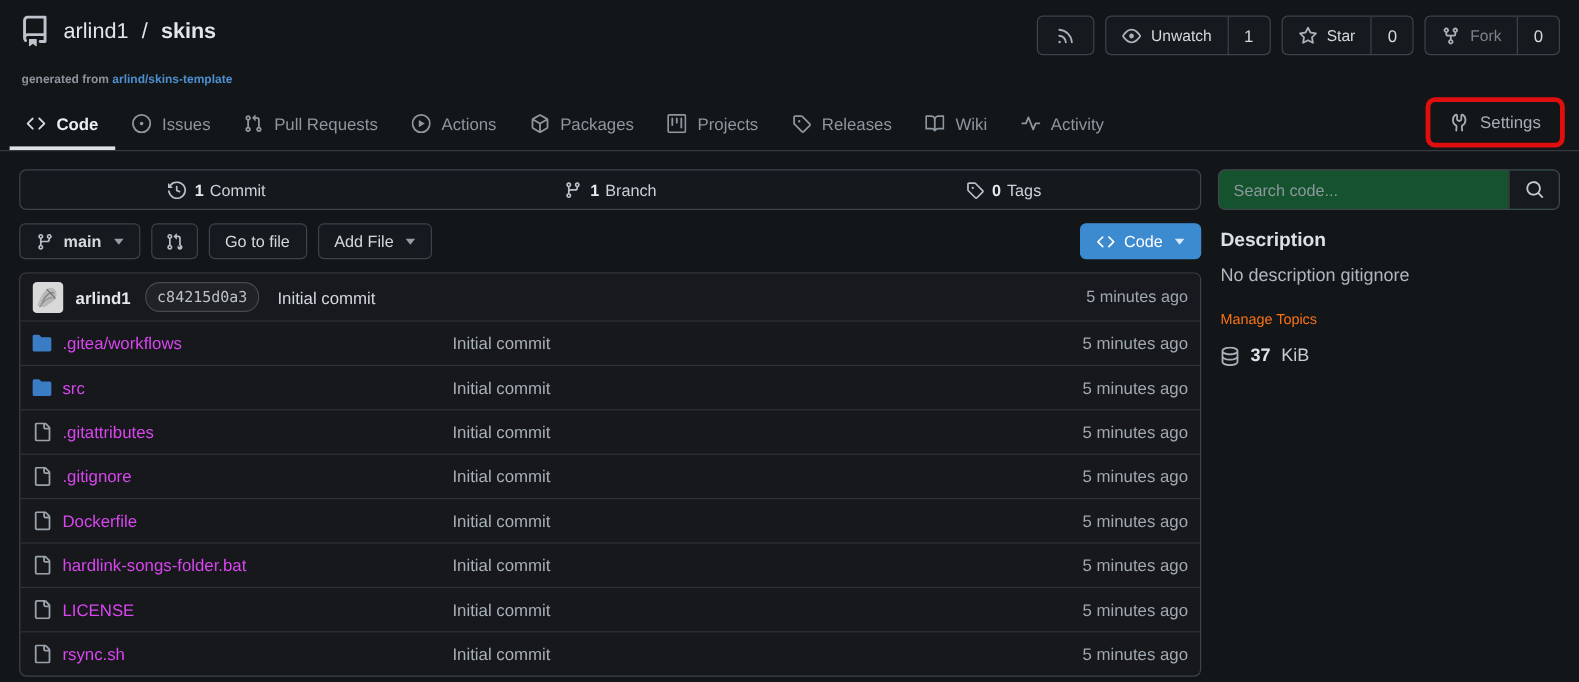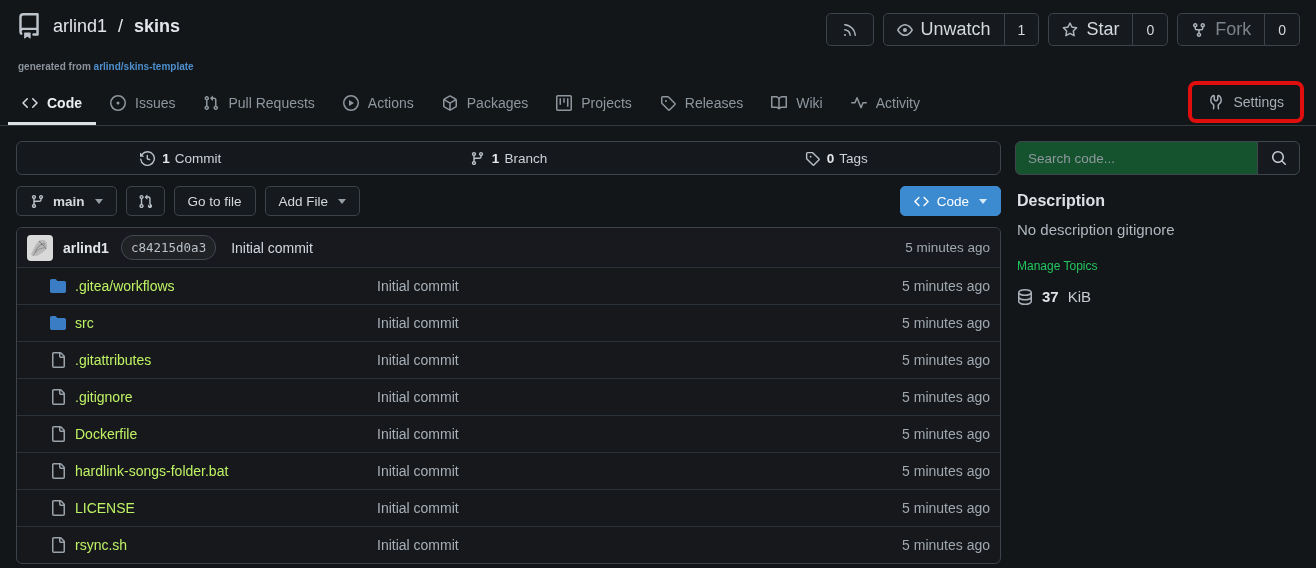--- a/index.html
+++ b/index.html
@@ -14,21 +14,21 @@
 
   
   .top { display:flex; justify-content:space-between; align-items:flex-start; padding:13px 16px 0 16px; }
   .repo-line { display:flex; align-items:center; gap:11px; font-size:18px; color:#e2e6ea; }
   .repo-line .repo-icon { color:#bdc4cb; }
   .repo-name { font-weight:bold; }
   .gen-line { font-size:10px; color:#8b939b; margin:22px 0 0 2px;font-weight:bold; }
   .gen-line .gen-link { color:#4d8fce; cursor:pointer; }
   .hdr-actions { display:flex; gap:9px; }
   .btn-group { display:flex; align-items:stretch; height:33px; border:1px solid #3d434b; border-radius:5px; background:#16191d; overflow:hidden; cursor:pointer; }
-  .btn-seg { display:flex; align-items:center; gap:8px; padding:0 13px; font-size:18px; color:#d4d9de; }
+  .btn-seg { display:flex; align-items:center; gap:8px; padding:0 13px; font-size:13px; color:#d4d9de; }
   .btn-seg.icon-only { padding:0 15px; }
   .btn-count { display:flex; align-items:center; padding:0 13px; border-left:1px solid #3d434b; color:#d4d9de; }
   .btn-seg svg, .btn-count svg { color:#aab1b8; }
   .dim { color:#7b838b; }
 
   
   .nav { display:flex; align-items:flex-end; padding:0 8px; margin-top:9px; border-bottom:1px solid #343a41; }
   .tab { display:flex; align-items:center; gap:9px; padding:13px 14px 11px; font-size:14px; color:#8e969e; border-bottom:3px solid transparent; cursor:pointer; }
   .tab svg { color:#8e969e; }
   .tab.active { color:#ecEFF2; font-weight:bold; border-bottom-color:#dde1e6; }
@@ -58,34 +58,34 @@
 
   .ftable { border:1px solid #3d434b; border-radius:6px; background:#16181c; overflow:hidden; }
   .commit-row { display:flex; align-items:center; gap:10px; height:39px; padding:0 10px; background:#17191e; }
   .avatar { width:26px; height:26px; border-radius:4px; overflow:hidden; flex:none; }
   .commit-author { font-weight:bold; font-size:14px; color:#e2e6ea; cursor:pointer; }
   .sha-box { font-family:"DejaVu Sans Mono", monospace; font-size:12.5px; color:#b9c0c7; border:1px solid #434a52; background:rgba(255,255,255,0.04); border-radius:12px; padding:4px 9px; margin-left:2px; cursor:pointer; }
   .commit-msg { font-size:14px; color:#d4d9de; margin-left:5px; cursor:pointer; }
   .commit-time { margin-left:auto; font-size:13.5px; color:#a0a8b0; }
 
   .frow { display:grid; grid-template-columns:350px 1fr auto; align-items:center; height:37px; padding:0 10px; border-top:1px solid #2c3239; font-size:14px; }
-  .fname { display:flex; align-items:center; gap:9px; color:#bef264; cursor:pointer;margin-left:23px; }
+  .fname { display:flex; align-items:center; gap:9px; color:#d946ef; cursor:pointer; }
   .fname .folder-ic { color:#3b7dc4; }
   .fname .file-ic { color:#9aa2aa; }
   .fmsg { color:#a8b0b8; cursor:pointer; }
   .ftime { color:#a0a8b0; text-align:right; }
 
   
   .search { display:flex; height:34px; border:1px solid #40464e; border-radius:6px; background:#14532d; overflow:hidden; }
   .search input { flex:1; min-width:0; background:transparent; border:none; outline:none; color:#cfd4d9; font-size:13.5px; padding:0 12px; font-family:"Liberation Sans",sans-serif; }
   .search input::placeholder { color:#8f979f; }
   .search-btn { width:42px; display:flex; align-items:center; justify-content:center; border-left:1px solid #40464e; color:#c6cbd1; cursor:pointer; background:#16191d; }
   .sb-title { font-size:16px; font-weight:bold; color:#dde1e6; margin:17px 2px 0; }
   .sb-desc { font-size:15px; color:#aeb6be; margin:11px 2px 0; }
-  .sb-topics { font-size:12px; color:#22c55e; margin:21px 2px 0; cursor:pointer; }
+  .sb-topics { font-size:12px; color:#f97316; margin:21px 2px 0; cursor:pointer; }
   .sb-size { display:flex; align-items:center; gap:9px; margin:15px 2px 0; font-size:15px; color:#c6ccd2; }
   .sb-size svg { color:#aab1b8; }
   .sb-size b { color:#dfe3e7; }
 </style>
 </head>
 <body>
 
 <div class="top">
   <div>
     <div class="repo-line">

